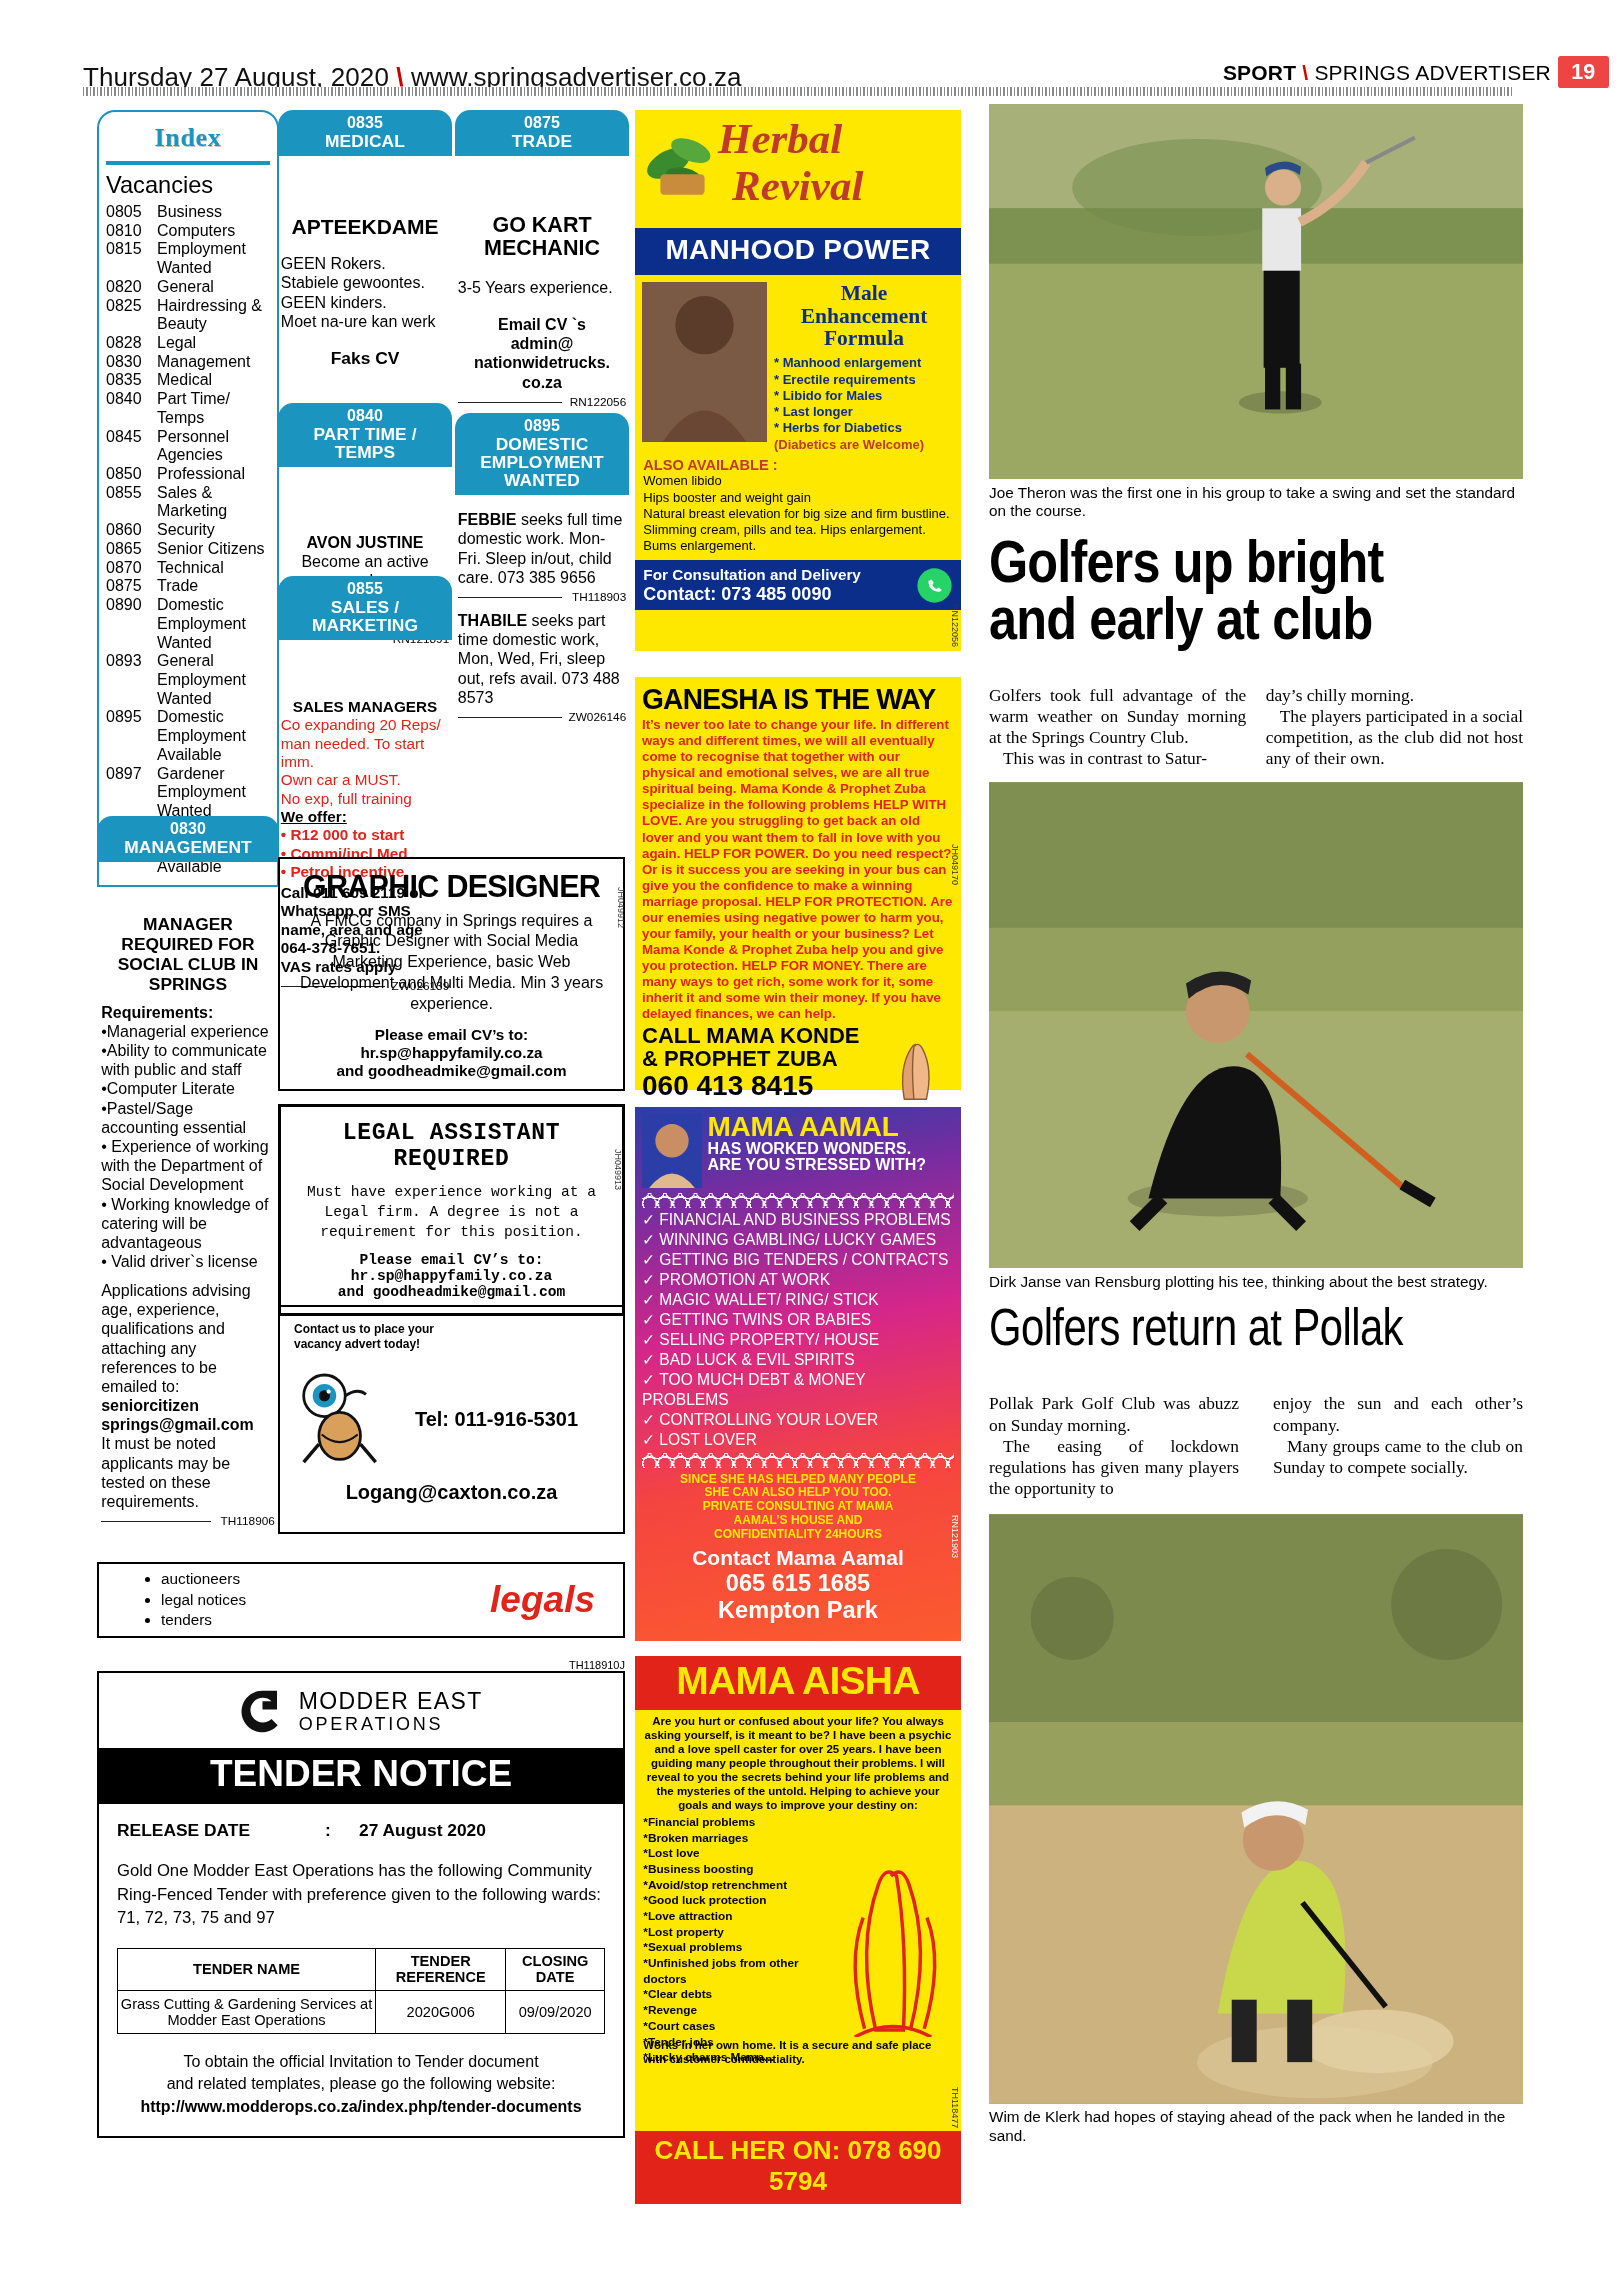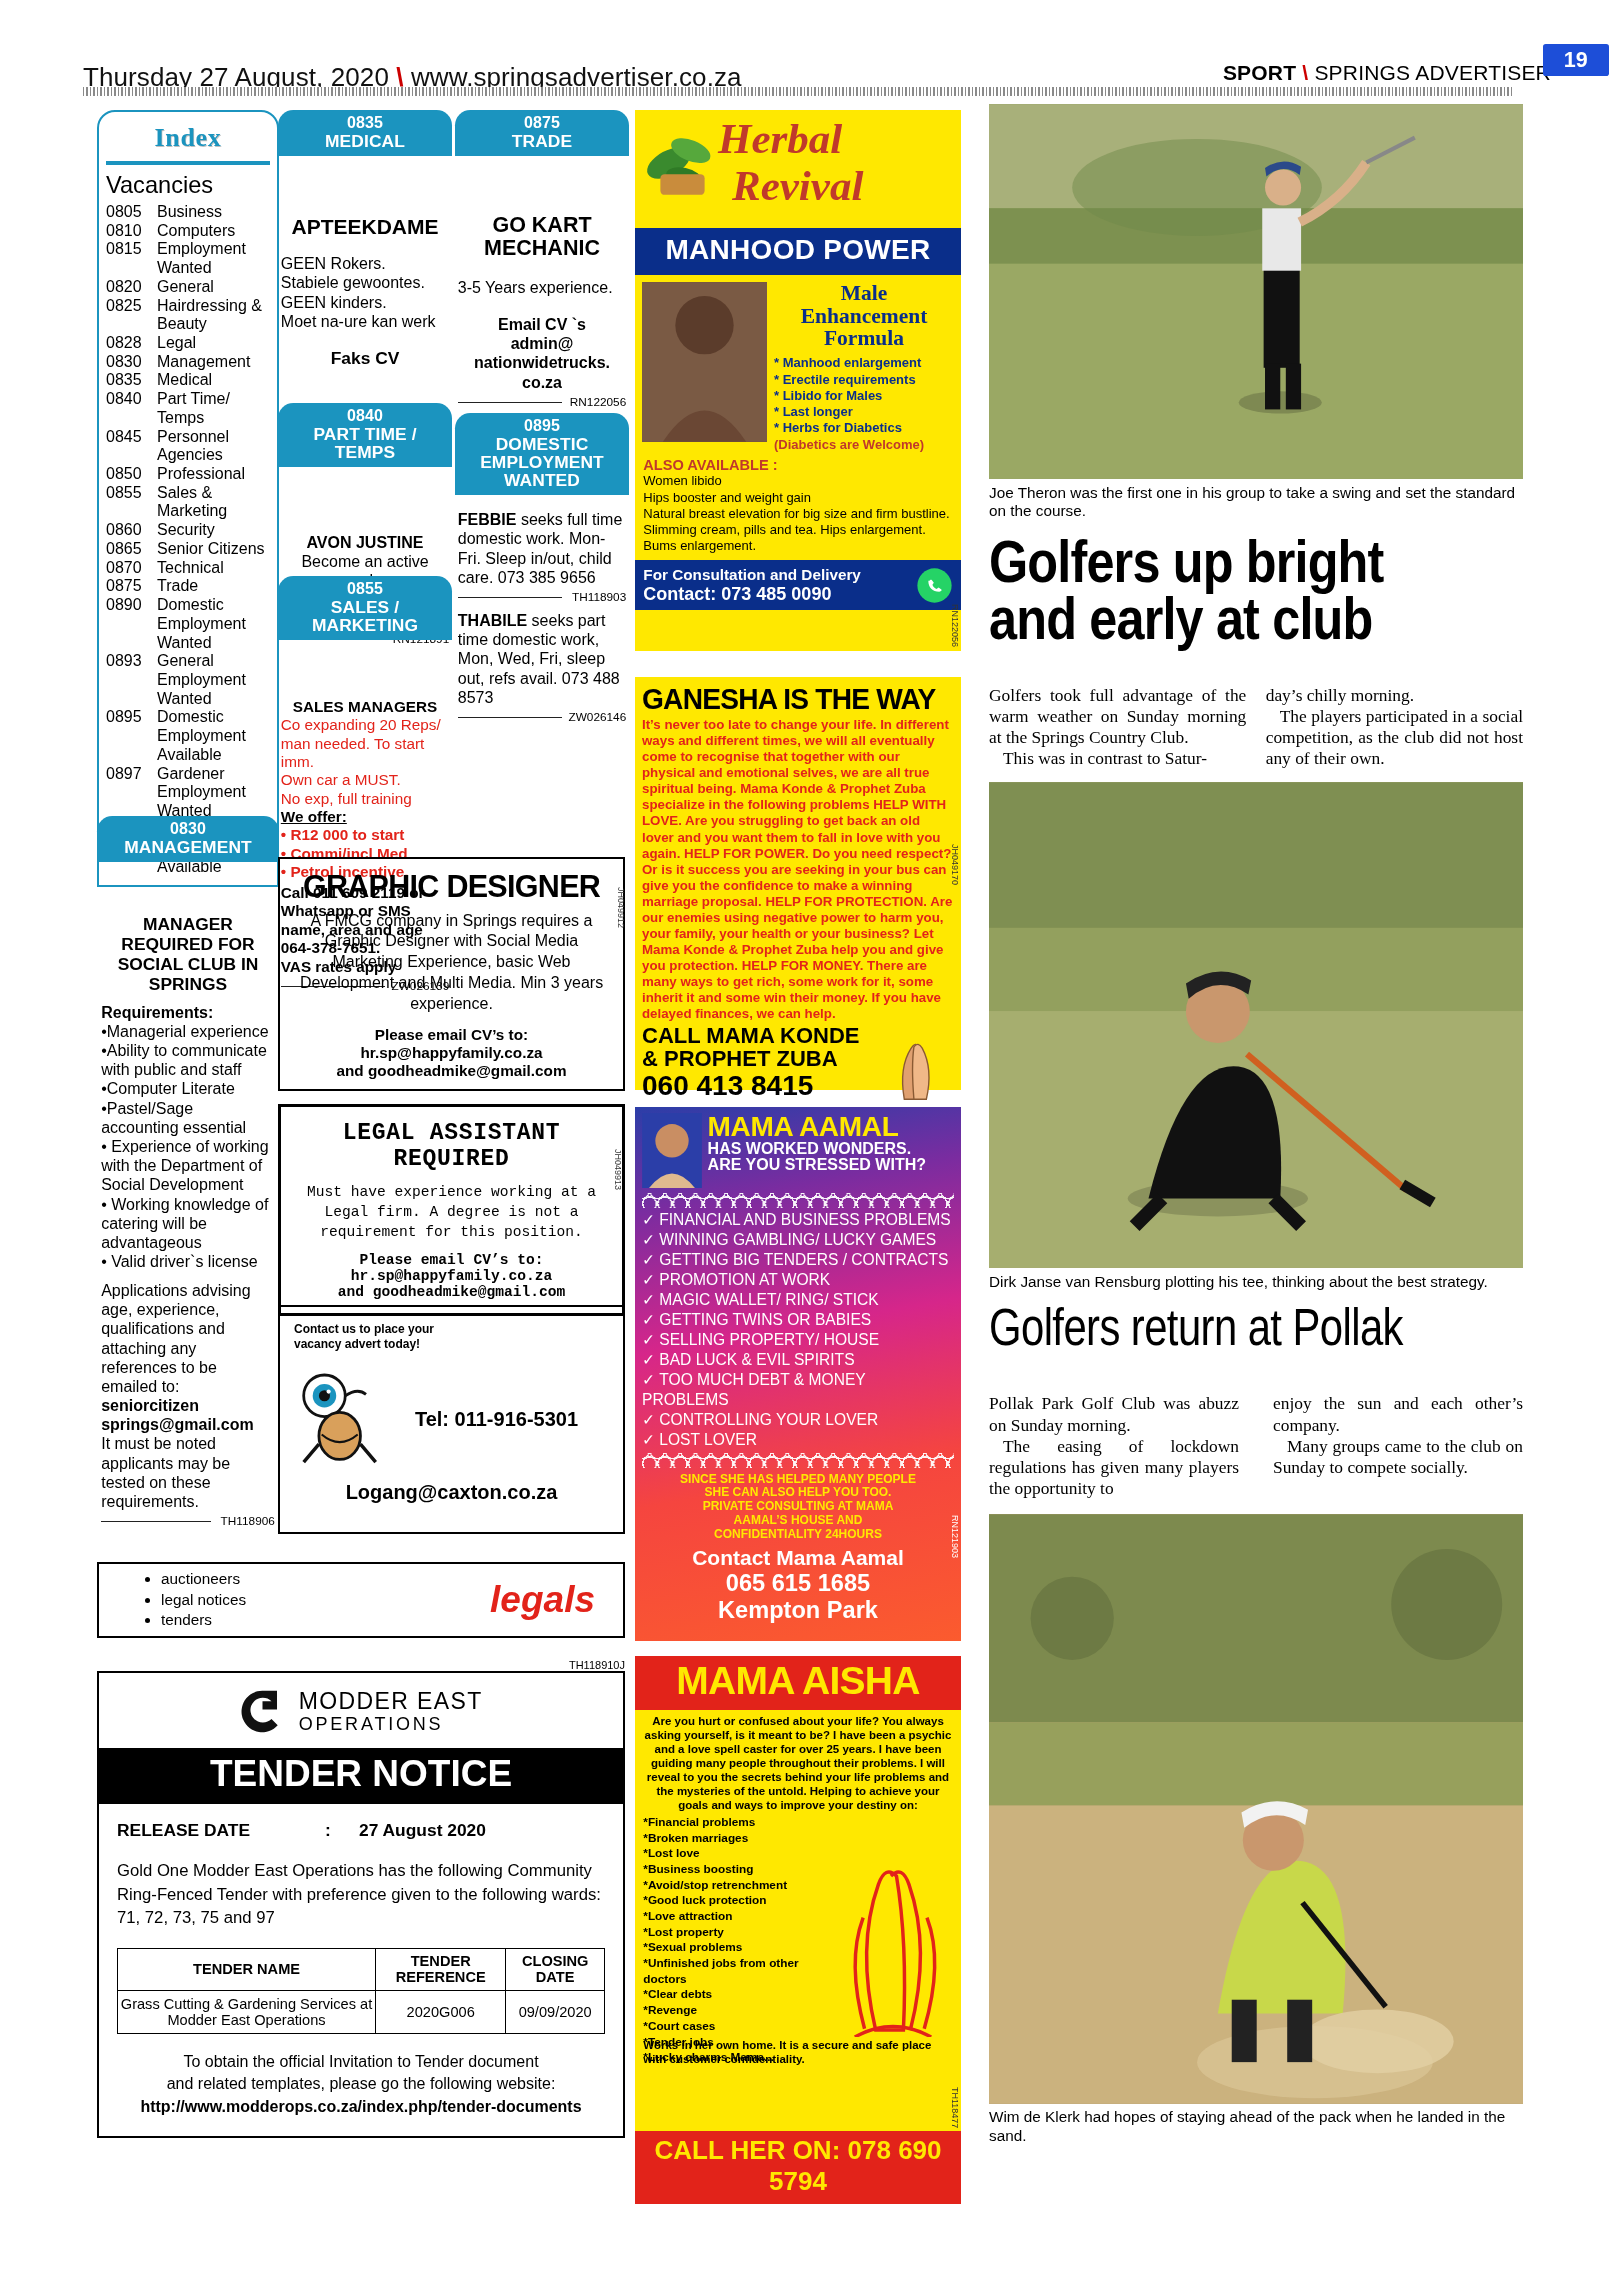--- a/index.html
+++ b/index.html
@@ -15,22 +15,22 @@
   .page { position: relative; width:1624px; height:2295px; padding: 0; }
 
   
   .masthead { position:absolute; left:0; top:0; width:1624px; height:62px; }
   .mh-date { position:absolute; left:83px; top:62px; font-size:26px; color:#111;
              font-family:"Liberation Sans", sans-serif; letter-spacing:0.1px; }
   .mh-date .slash { color:#c00; font-weight:bold; }
   .mh-right { position:absolute; right:73px; top:61px; font-size:21px; letter-spacing:0.2px; }
   .mh-right .sport { font-weight:bold; }
   .mh-right .slash { color:#c00; font-weight:bold; }
-  .pageno { position:absolute; right:15.3px; top:44px; width:66px; height:32px;
-            background:#1d4ed8; color:#fff; font-weight:bold; font-size:21.5px;
+  .pageno { position:absolute; right:15.3px; top:56px; width:51px; height:32px;
+            background:#ef4444; color:#fff; font-weight:bold; font-size:21.5px;
             display:flex; align-items:center; justify-content:center; border-radius:2.8px;}
   .rule-dotted { position:absolute; left:83px; top:87px; width:1430px; height:9px;
       background: repeating-linear-gradient(to right,#8a8a8a 0px,#8a8a8a 1.4px,#ffffff 1.4px,#ffffff 3.5px); }
 
   
   .col { position:absolute; }
   .cat-head {
     background:#1b94bf; color:#fff; text-align:center; font-weight:bold;
     border-radius:15.3px 15.3px 0 0; padding:4.9px 2.8px 6.2px 2.8px; line-height:1.04;
     font-family:"Liberation Sans", sans-serif; letter-spacing:0.1px;

